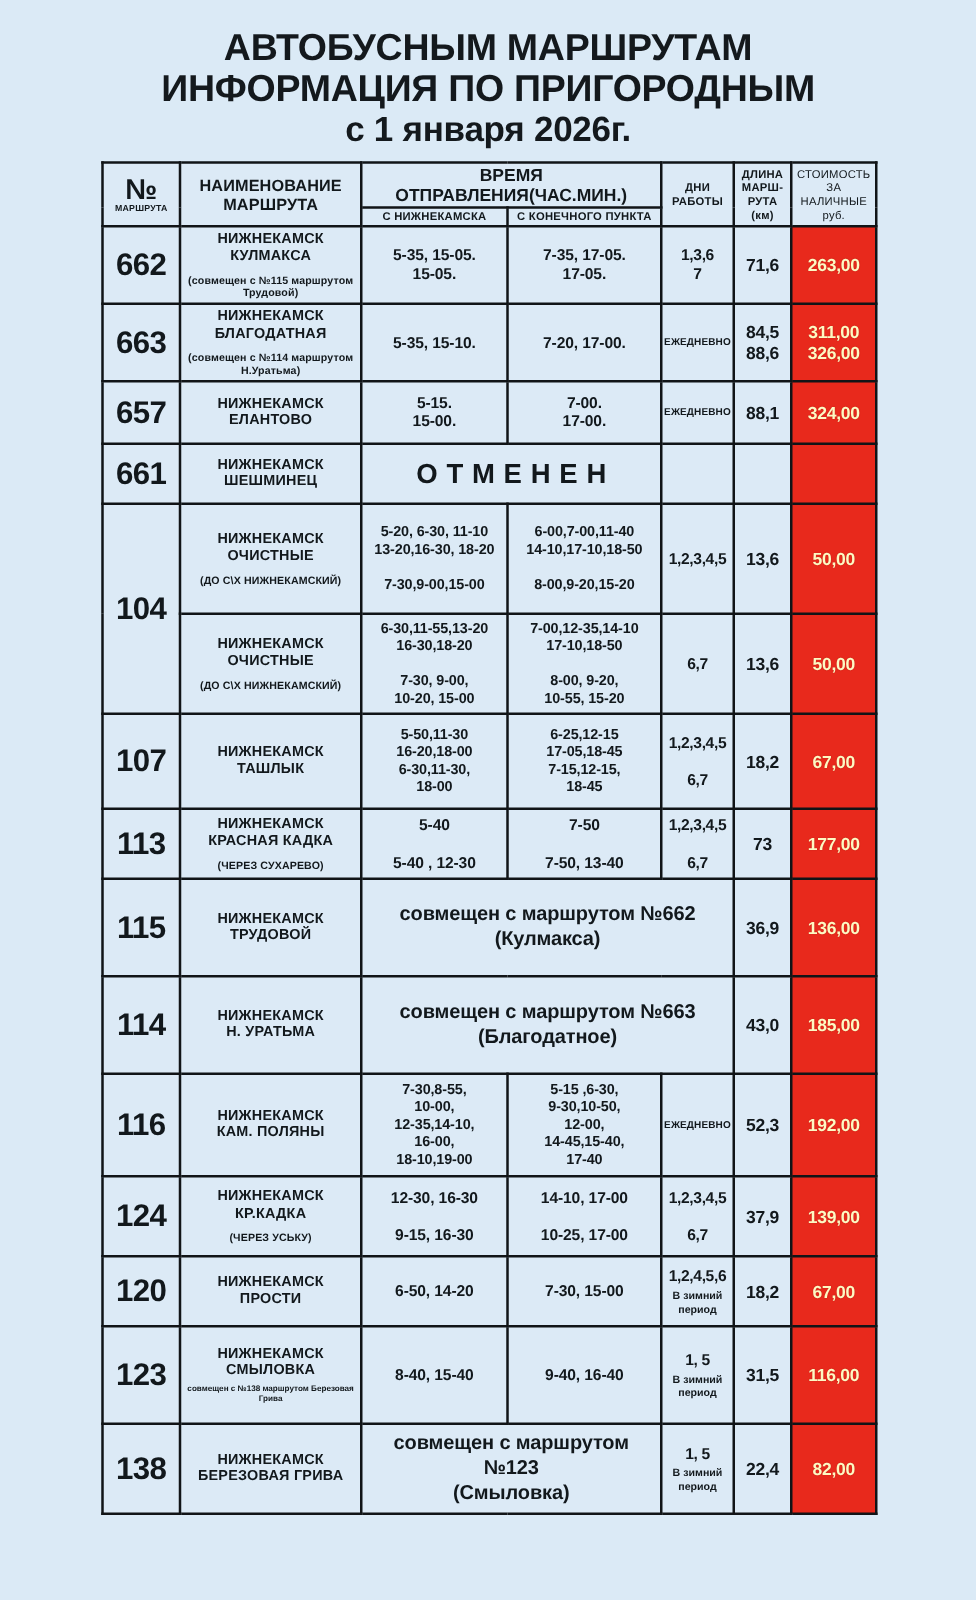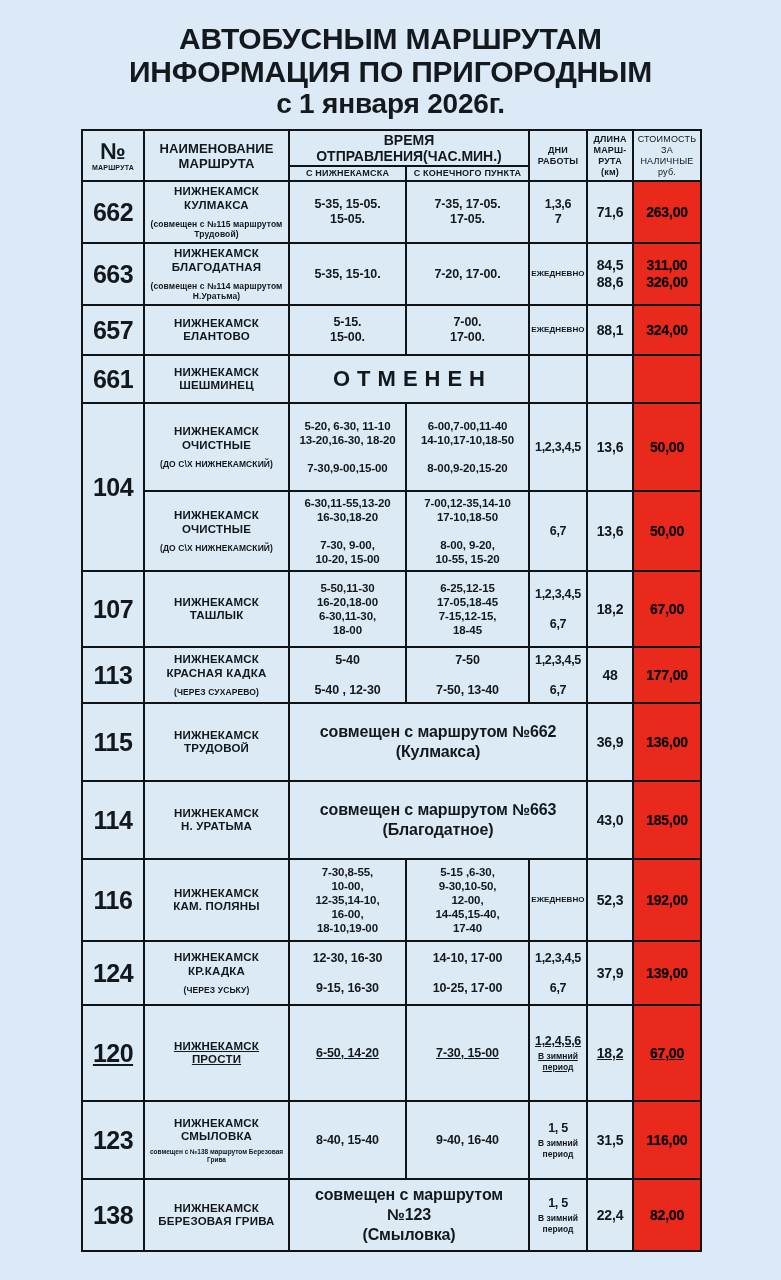--- a/index.html
+++ b/index.html
@@ -188,21 +188,21 @@
     font-weight: bold;
     font-size: 14px;
     line-height: 17px;
     white-space: pre-line;
     letter-spacing: -0.2px;
   }
   .c-price {
     font-weight: bold;
     font-size: 14px;
     line-height: 17px;
-    color: #000000;
+    color: #fef9c3;
     background: #e8291c !important;
     white-space: pre-line;
     letter-spacing: -0.2px;
     text-shadow: 0 0 1px rgba(0,0,0,0.25);
   }
   .c-price.empty { color: transparent; }
 
   .c-cancelled {
     font-weight: bold;
     font-size: 22px;
@@ -398,21 +398,21 @@
             </td>
             <td class="c-times">5-40
 
 5-40 , 12-30</td>
             <td class="c-times">7-50
 
 7-50, 13-40</td>
             <td class="c-days"><span style="white-space: pre-line;">1,2,3,4,5
 
 6,7</span></td>
-            <td class="c-len">48</td>
+            <td class="c-len">73</td>
             <td class="c-price">177,00</td>
           </tr>
           <tr style="height: 78px;">
             <td class="c-route-num">115</td>
             <td class="c-route-name">
               <div>НИЖНЕКАМСК</div>
               <div>ТРУДОВОЙ</div>
             </td>
             <td class="c-merged" colspan="3">совмещен с маршрутом №662
 (Кулмакса)</td>
@@ -462,21 +462,21 @@
 9-15, 16-30</td>
             <td class="c-times">14-10, 17-00
 
 10-25, 17-00</td>
             <td class="c-days"><span style="white-space: pre-line;">1,2,3,4,5
 
 6,7</span></td>
             <td class="c-len">37,9</td>
             <td class="c-price">139,00</td>
           </tr>
-          <tr style="height: 96px; text-decoration: underline;">
+          <tr style="height: 56px;">
             <td class="c-route-num">120</td>
             <td class="c-route-name">
               <div>НИЖНЕКАМСК</div>
               <div>ПРОСТИ</div>
             </td>
             <td class="c-times">6-50, 14-20</td>
             <td class="c-times">7-30, 15-00</td>
             <td class="c-days"><span style="white-space: pre-line;">1,2,4,5,6</span><span class="winter">В зимний
 период</span></td>
             <td class="c-len">18,2</td>

